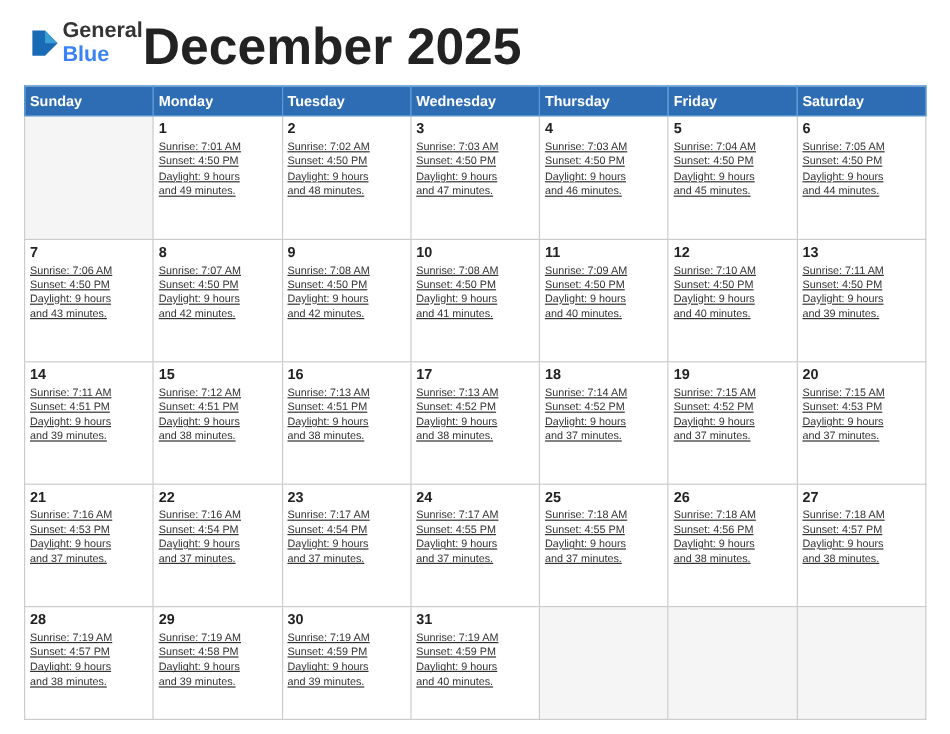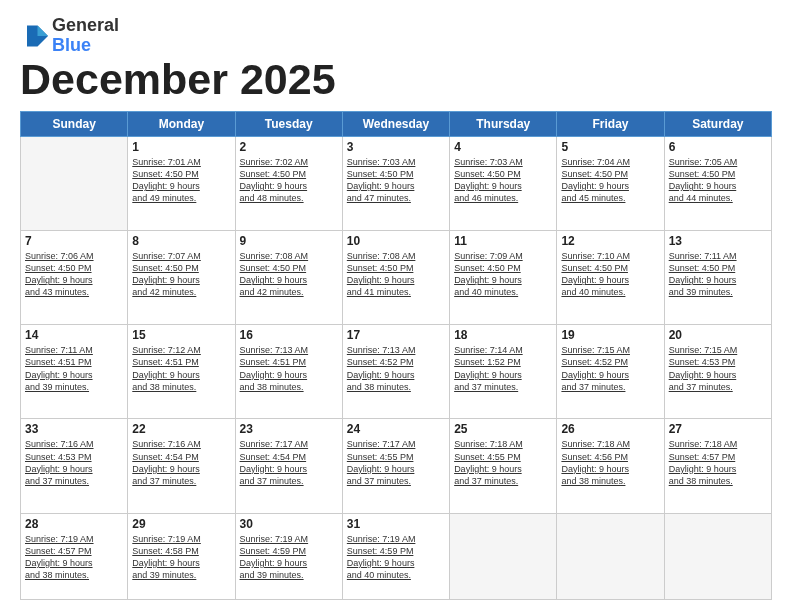--- a/index.html
+++ b/index.html
@@ -14,21 +14,20 @@
       width: 792px;
       height: 612px;
       padding: 16px 20px 12px 20px;
       display: flex;
       flex-direction: column;
     }
     .header {
       display: flex;
       align-items: flex-start;
       margin-bottom: 8px;
-      flex-direction: column;
     }
     .logo {
       display: flex;
       align-items: center;
       gap: 4px;
     }
     .logo-text {
       font-size: 18px;
       font-weight: bold;
       line-height: 1.1;
@@ -58,21 +57,21 @@
       border-collapse: collapse;
       flex: 1;
       table-layout: fixed;
     }
     .calendar-table th {
       background-color: #2e6db4;
       color: #fff;
       font-size: 12px;
       font-weight: bold;
       padding: 5px 4px;
-      text-align: center;
+      text-align: left;
       border: 1px solid #5a9bd4;
     }
     .calendar-table td {
       vertical-align: top;
       border: 1px solid #ccc;
       padding: 3px 4px;
       font-size: 9.5px;
       color: #333;
       height: 78px;
       background: #fff;
@@ -252,42 +251,42 @@
           <td>
             <span class="day-num">17</span>
             <div class="day-info" style="white-space: pre-line;">Sunrise: 7:13 AM
 Sunset: 4:52 PM
 Daylight: 9 hours
 and 38 minutes.</div>
           </td>
           <td>
             <span class="day-num">18</span>
             <div class="day-info" style="white-space: pre-line;">Sunrise: 7:14 AM
-Sunset: 1:52 PM
+Sunset: 4:52 PM
 Daylight: 9 hours
 and 37 minutes.</div>
           </td>
           <td>
             <span class="day-num">19</span>
             <div class="day-info" style="white-space: pre-line;">Sunrise: 7:15 AM
 Sunset: 4:52 PM
 Daylight: 9 hours
 and 37 minutes.</div>
           </td>
           <td>
             <span class="day-num">20</span>
             <div class="day-info" style="white-space: pre-line;">Sunrise: 7:15 AM
 Sunset: 4:53 PM
 Daylight: 9 hours
 and 37 minutes.</div>
           </td>
         </tr>
         <tr>
           <td>
-            <span class="day-num">33</span>
+            <span class="day-num">21</span>
             <div class="day-info" style="white-space: pre-line;">Sunrise: 7:16 AM
 Sunset: 4:53 PM
 Daylight: 9 hours
 and 37 minutes.</div>
           </td>
           <td>
             <span class="day-num">22</span>
             <div class="day-info" style="white-space: pre-line;">Sunrise: 7:16 AM
 Sunset: 4:54 PM
 Daylight: 9 hours

